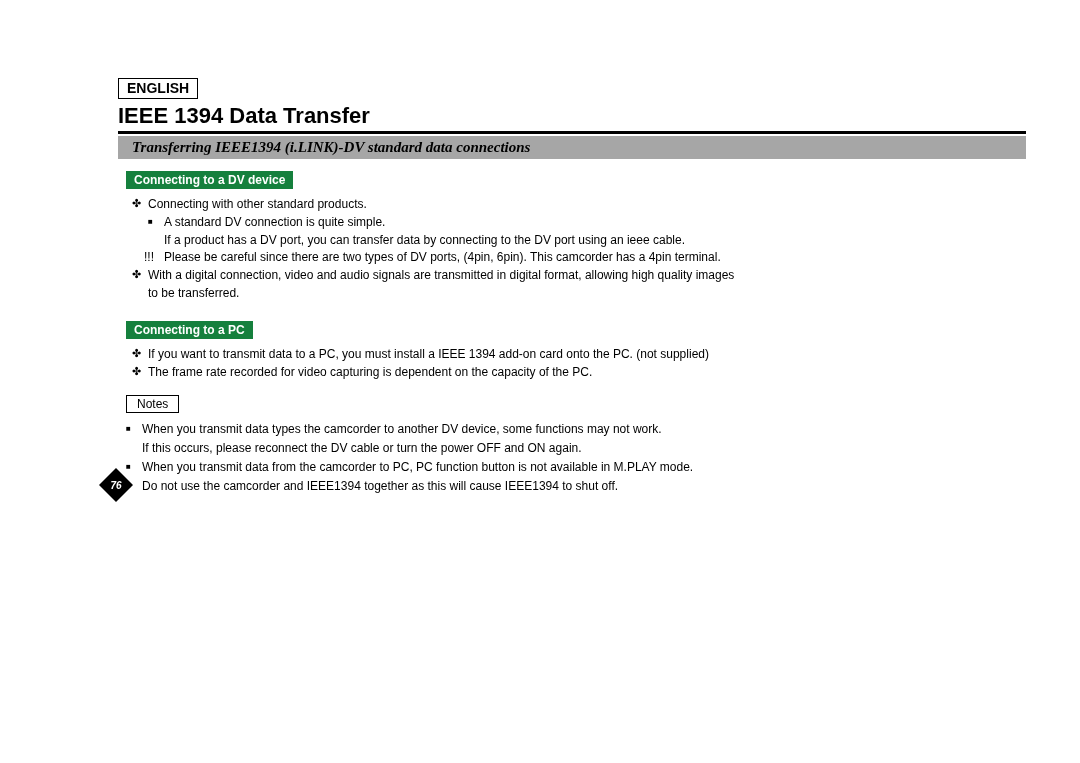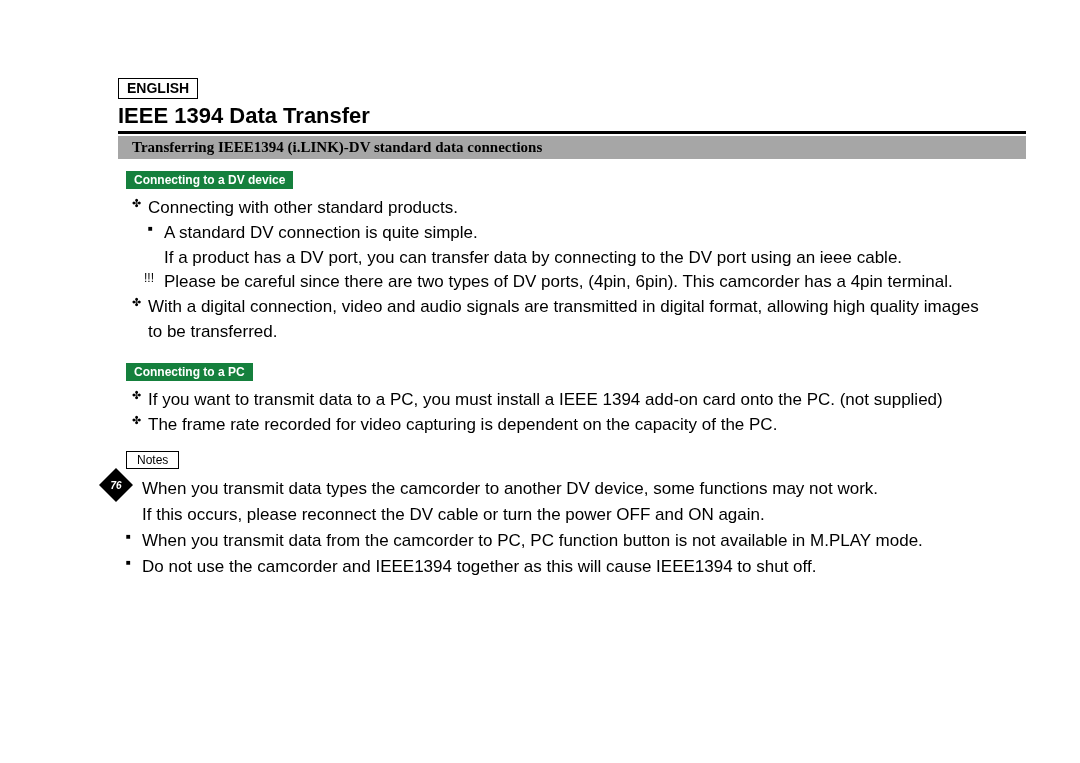--- a/index.html
+++ b/index.html
@@ -27,37 +27,38 @@
     font-size: 22px;
     font-weight: bold;
     padding-bottom: 2px;
     border-bottom: 3px solid #000;
     margin-bottom: 0;
   }
   .subtitle-bar {
     background: #a6a6a6;
     color: #000;
     font-family: "Times New Roman", Times, serif;
+    font-style: italic;
     font-weight: bold;
     font-size: 15px;
     padding: 3px 10px 3px 14px;
     margin-top: 2px;
     margin-bottom: 6px;
   }
   .sec-head {
     display: inline-block;
     background: #15803d;
     color: #fff;
     font-size: 12px;
     font-weight: bold;
     padding: 2px 8px;
     margin: 6px 0 6px 8px;
   }
   .body-text {
-    font-size: 17px;
+    font-size: 12px;
     line-height: 1.4;
     color: #000;
   }
   .lvl1 {
     padding-left: 30px;
     position: relative;
     margin: 1px 0;
   }
   .lvl1::before {
     content: "✤";

